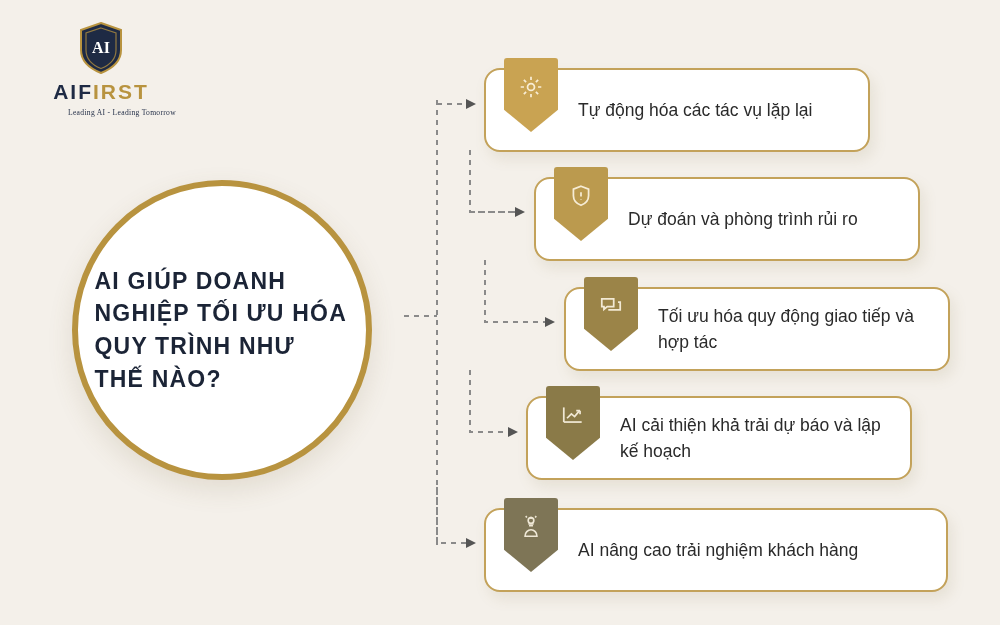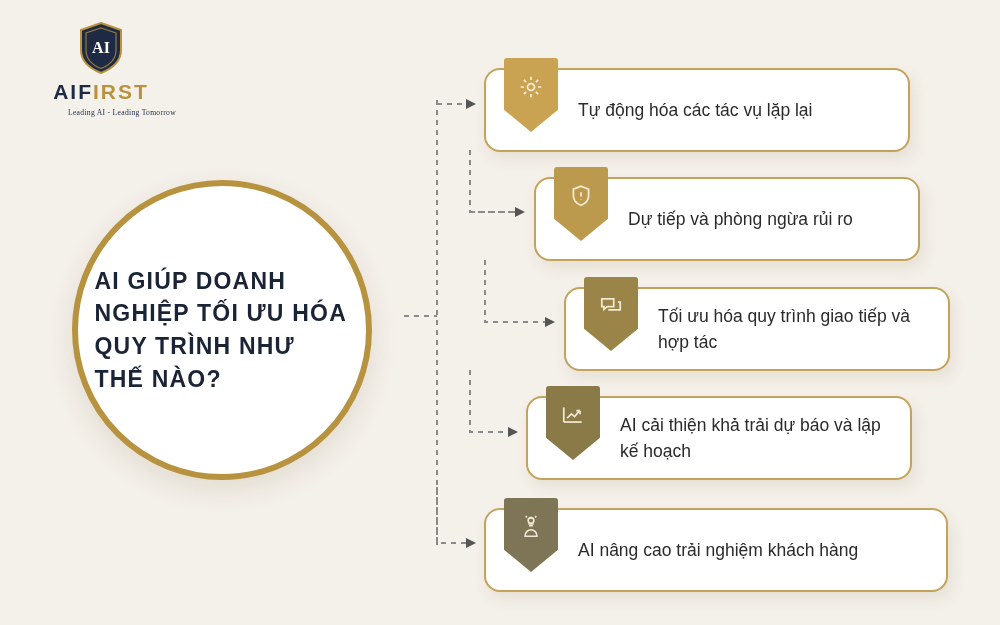--- a/index.html
+++ b/index.html
@@ -108,21 +108,21 @@
   .badge svg { display: block; opacity: 0.88; }
   .card-text {
     margin-left: 92px;
     margin-right: 16px;
     font-size: 17.5px;
     line-height: 1.5;
     color: #2a2a2a;
   }
 
   
-  #card-1 { left: 484px; top: 68px;  width: 426px; }
+  #card-1 { left: 484px; top: 68px;  width: 386px; }
   #card-2 { left: 534px; top: 177px; width: 386px; }
   #card-3 { left: 564px; top: 287px; width: 386px; }
   #card-4 { left: 526px; top: 396px; width: 386px; }
   #card-5 { left: 484px; top: 508px; width: 464px; }
 </style>
 </head>
 <body>
 
 <div id="canvas">
 
@@ -180,31 +180,31 @@
     <div class="card-text">Tự động hóa các tác vụ lặp lại</div>
   </div>
 
   <div class="card" id="card-2">
     <div class="badge" style="background:#bb9a4e">
       <svg width="26" height="26" viewBox="0 0 24 24" fill="none" stroke="#fff8e8" stroke-width="1.6">
         <path d="M12 3l7 2.6v6.1c0 4.4-3.4 7.4-7 8.8-3.6-1.4-7-4.4-7-8.8V5.6z"></path>
         <path d="M12 8.5v4M12 15.2v.6"></path>
       </svg>
     </div>
-    <div class="card-text">Dự tiếp và phòng ngừa rủi ro</div>
+    <div class="card-text">Dự đoán và phòng trình rủi ro</div>
   </div>
 
   <div class="card" id="card-3">
     <div class="badge" style="background:#9b8448">
       <svg width="26" height="26" viewBox="0 0 24 24" fill="none" stroke="#fff8e8" stroke-width="1.6">
         <path d="M3.5 5.5h11v7h-6l-3 2.6V12.5h-2z"></path>
         <path d="M9.5 15.5h11v-7h-2"></path>
       </svg>
     </div>
-    <div class="card-text">Tối ưu hóa quy trình giao tiếp và hợp tác</div>
+    <div class="card-text">Tối ưu hóa quy động giao tiếp và hợp tác</div>
   </div>
 
   <div class="card" id="card-4">
     <div class="badge" style="background:#8a7a48">
       <svg width="26" height="26" viewBox="0 0 24 24" fill="none" stroke="#fff8e8" stroke-width="1.6">
         <path d="M3.5 18.5V5"></path>
         <path d="M3.5 18.5H20"></path>
         <path d="M6.5 15l4-4 3 2.5 4.5-5.5"></path>
         <path d="M18.5 8h-3.5M18.5 8v3.2"></path>
       </svg>

